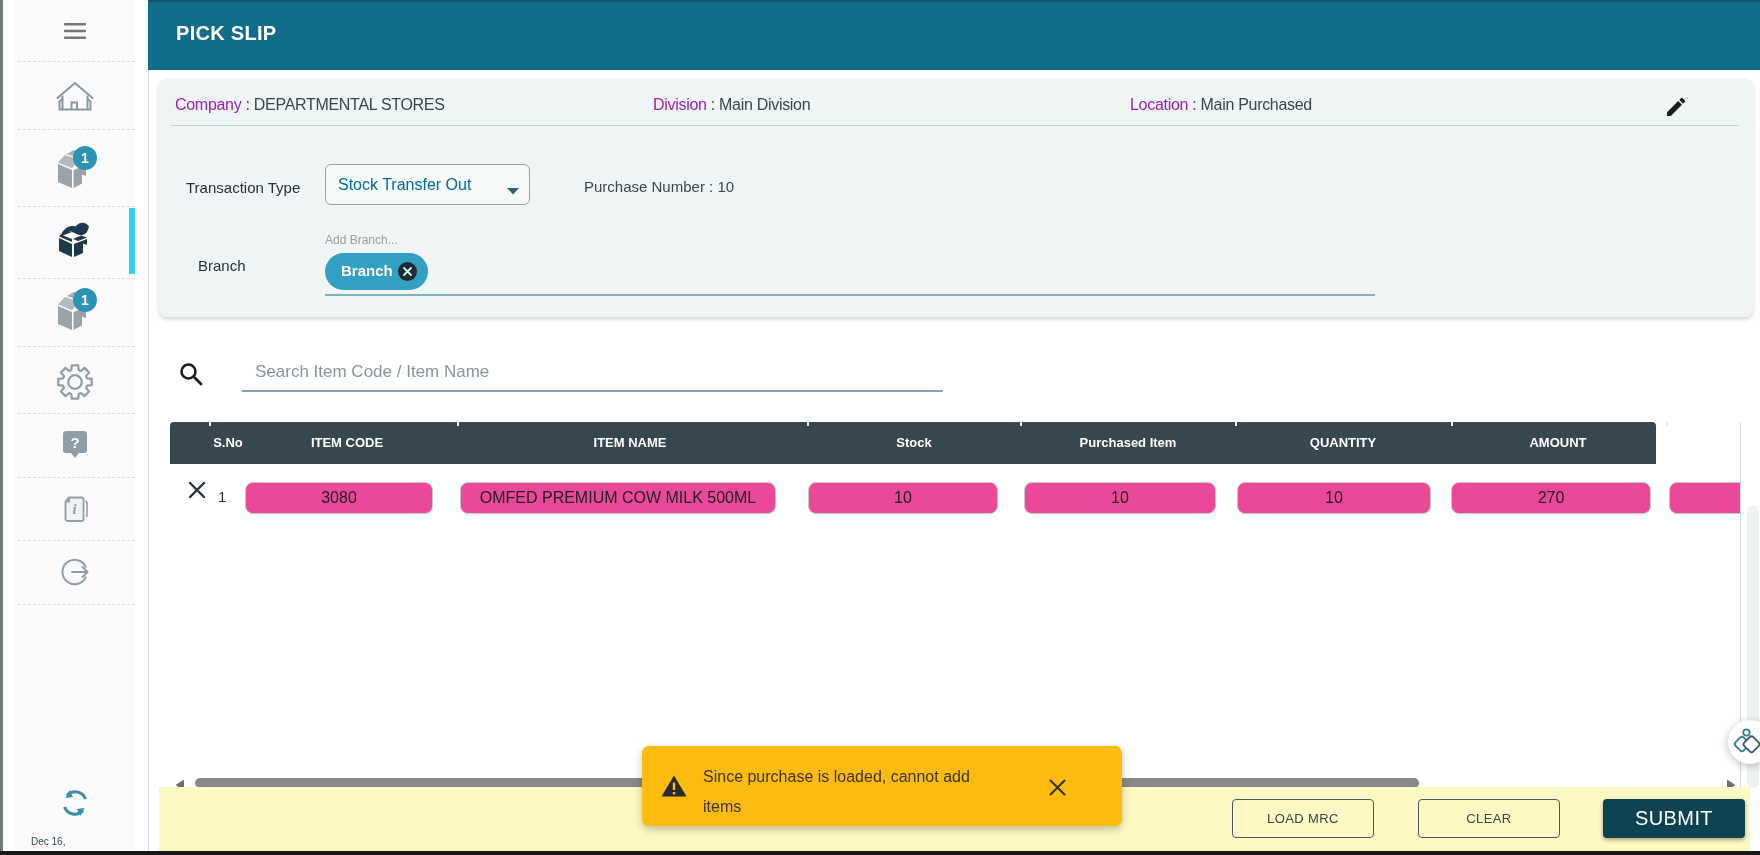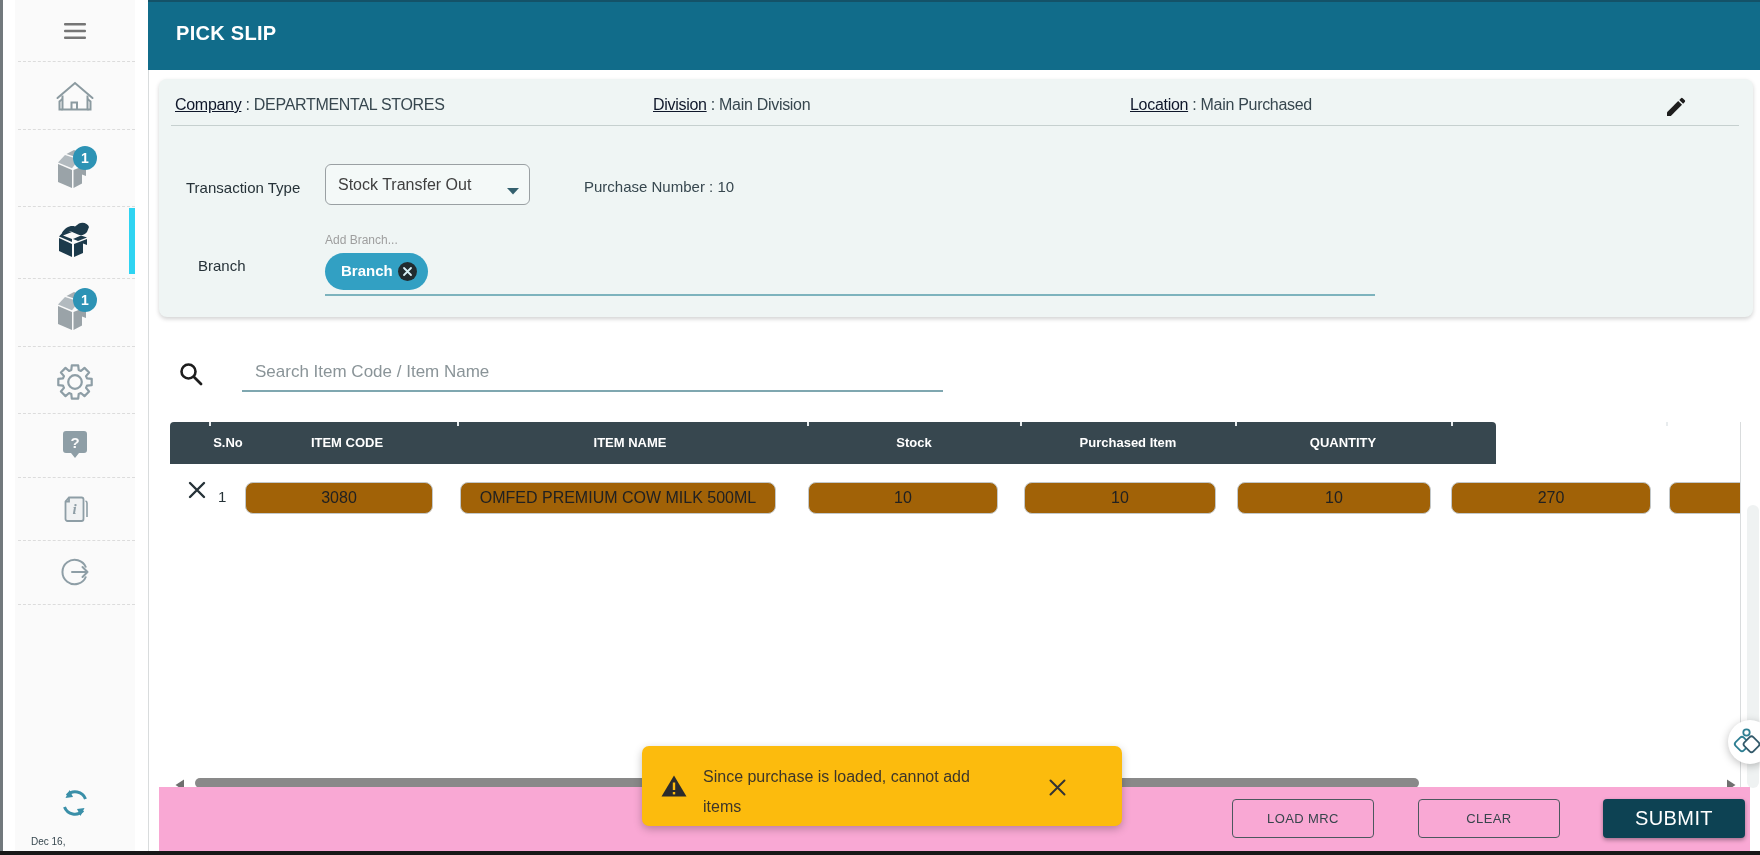--- a/index.html
+++ b/index.html
@@ -21,56 +21,56 @@
 
 
 #mainhdr { left:148px; top:0; width:1612px; height:70px; background:#116c8a; }
 #mainhdr::before { content:""; position:absolute; left:0; top:0; width:100%; height:2px; background:rgba(25,35,40,0.35); }
 #mainhdr .ttl { position:absolute; left:28px; top:22px; color:#fff; font-size:20px; font-weight:bold; letter-spacing:0.3px; }
 #mainborder { left:148px; top:70px; width:1px; height:781px; background:#d9dcdd; }
 
 
 #card { left:159px; top:79px; width:1594px; height:238px; background:#eff5f4; border-radius:8px;
   box-shadow:0 2px 4px rgba(0,0,0,0.18); }
-.lab { color:#0f172a;text-decoration:underline; }
+.lab { color:#a21caf; }
 .val { color:#37474f; }
 #row1 { position:absolute; left:0; top:0; width:100%; height:46px; font-size:16px; }
 #row1 span.item { position:absolute; top:17px; white-space:nowrap; letter-spacing:-0.3px; }
 #carddiv { position:absolute; left:12px; right:14px; top:46px; border-top:1px solid #c6d0cf; }
 
 #ttlabel { left:186px; top:179px; font-size:15px; color:#263238; }
 #ttselect { left:325px; top:164px; width:205px; height:41px; border:1px solid #9aa0a3; border-radius:6px; background:#f4f9f8; }
-#ttselect .txt { position:absolute; left:12px; top:11px; font-size:16px; color:#404040; }
+#ttselect .txt { position:absolute; left:12px; top:11px; font-size:16px; color:#0369a1; }
 #pnum { left:584px; top:178px; font-size:15px; color:#37474f; }
 #addbranch { left:325px; top:233px; font-size:12px; color:#9e9e9e; }
 #branchlab { left:198px; top:257px; font-size:15px; color:#263238; }
 #chip { left:325px; top:253px; width:103px; height:37px; background:#32a0c3; border-radius:19px; }
 #chip .ctxt { position:absolute; left:16px; top:9px; color:#fff; font-size:15px; font-weight:bold; }
 #chipunder { left:325px; top:294px; width:1050px; height:2px; background:#7db3bd; }
 
 
 #searchph { left:255px; top:362px; font-size:17px; color:#8a9498; }
 #searchunder { left:242px; top:390px; width:701px; height:2px; background:#7fa7b0; }
 
 
-#thead { left:170px; top:422px; width:1326px; height:42px; background:#37474f; border-radius:4px 4px 0 0; }
+#thead { left:170px; top:422px; width:1486px; height:42px; background:#37474f; border-radius:4px 4px 0 0; }
 .th { position:absolute; top:0; height:42px; line-height:42px; color:#fff; font-size:13px; font-weight:bold; text-align:center; white-space:nowrap; }
 .tick { position:absolute; top:0; width:1.5px; height:4px; background:#e8ecee; }
 #trow { left:170px; top:464px; width:1570px; height:60px; background:#fff; overflow:hidden; }
-.inp { position:absolute; top:18px; height:32px; border:1px solid #c3c8ca; border-radius:8px; background:#a16207;
+.inp { position:absolute; top:18px; height:32px; border:1px solid #c3c8ca; border-radius:8px; background:#ec4899;
   font-size:16px; color:#212121; text-align:center; line-height:30px; }
 #tbodybg { left:170px; top:464px; width:1570px; height:315px; background:#fff; }
 #tright { left:1740px; top:422px; width:1px; height:368px; background:#d9dcdd; }
 
 
 #hscroll { left:170px; top:777px; width:1570px; height:11px; }
 #hthumb { position:absolute; left:25px; top:1px; width:1224px; height:10px; background:#898989; border-radius:5px; }
 
 
-#botbar { left:159px; top:787px; width:1591px; height:64px; background:#f9a8d4; }
+#botbar { left:159px; top:787px; width:1591px; height:64px; background:#fef9c3; }
 .btn { position:absolute; top:12px; height:39px; border-radius:4px; font-weight:500;
   display:flex; align-items:center; justify-content:center; letter-spacing:0.4px; }
 #bload { left:1073px; width:142px; font-size:13px; border:1px solid #4c585e; color:#37454c; }
 #bclear { left:1259px; width:142px; font-size:13px; border:1px solid #4c585e; color:#37454c; }
 #bsubmit { left:1444px; width:142px; font-size:20px; background:#0d4253; color:#fff; box-shadow:0 2px 4px rgba(0,0,0,0.35); }
 
 
 #toast { left:642px; top:746px; width:480px; height:80px; background:#fcbb0d; border-radius:7px;
   box-shadow:0 3px 8px rgba(0,0,0,0.25); }
 #toast .msg { position:absolute; left:61px; top:16px; width:300px; font-size:16px; line-height:30px; color:#3d3629; }

